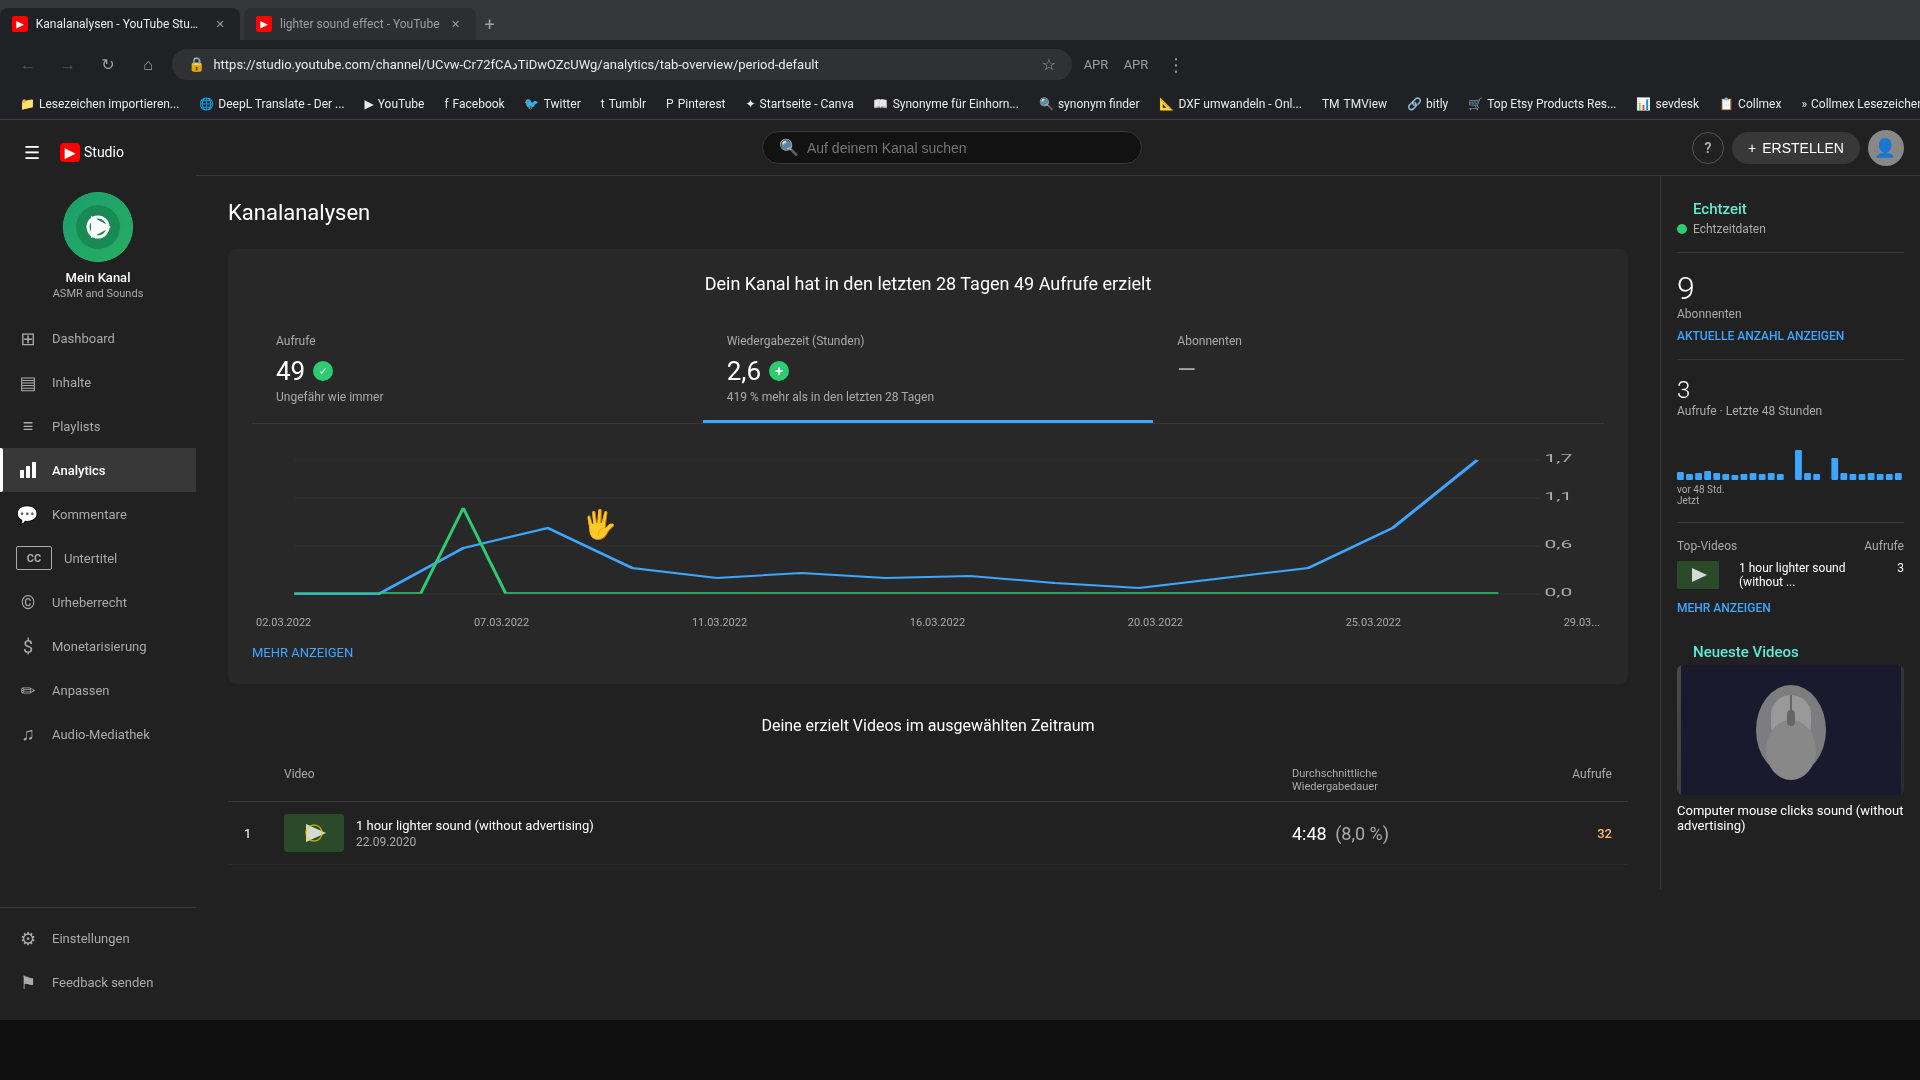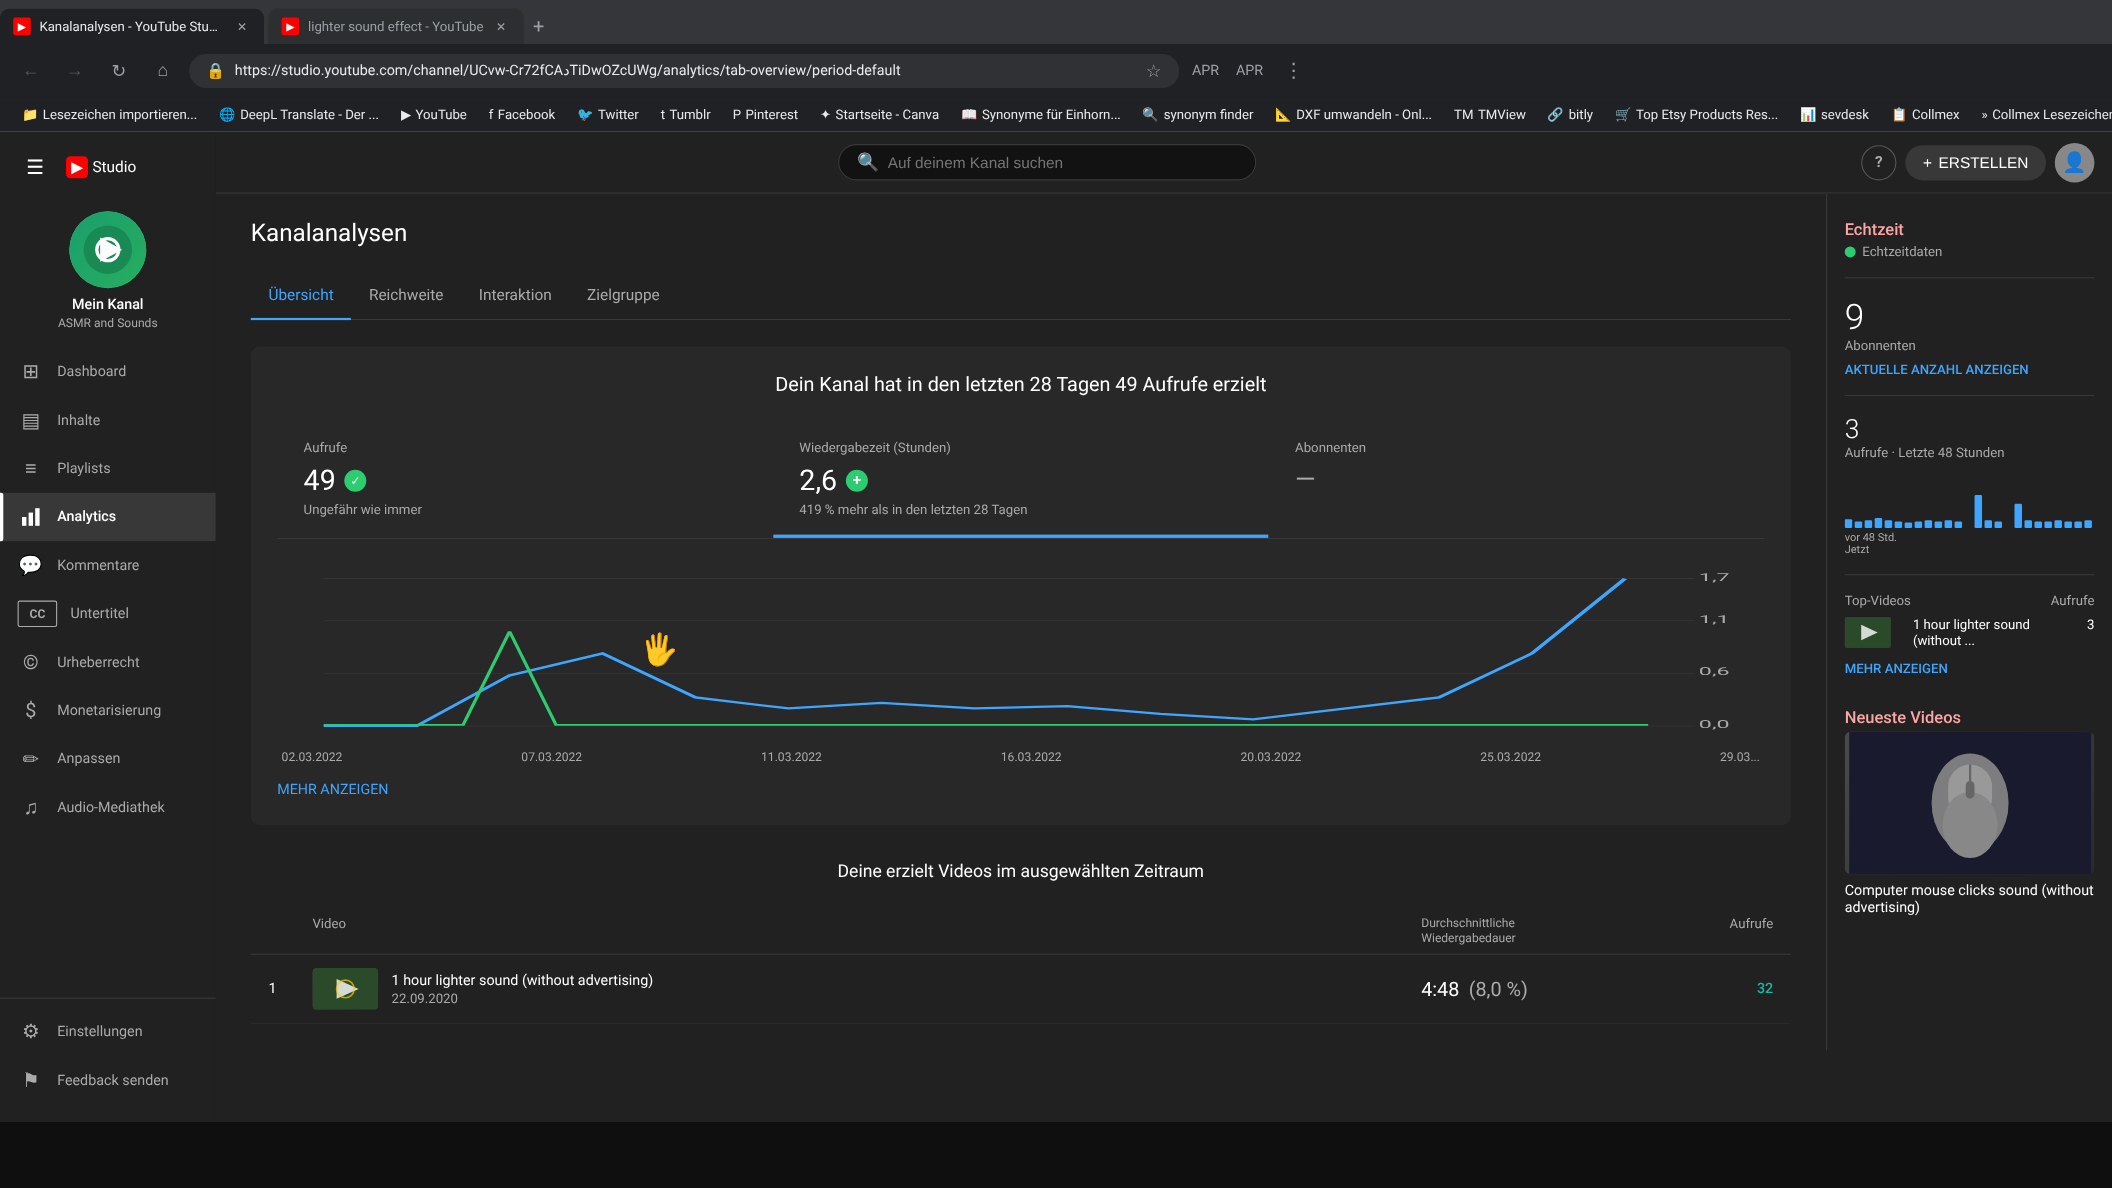--- a/index.html
+++ b/index.html
@@ -87,26 +87,26 @@
     .col-video { flex: 1; }
     .col-duration { width: 200px; }
     .col-views { width: 120px; text-align: right; }
     .table-row-item { display: flex; align-items: center; padding: 12px 16px; border-bottom: 1px solid #2a2a2a; }
     .video-thumb { width: 60px; height: 38px; background: #383838; border-radius: 4px; overflow: hidden; margin-right: 12px; }
     .video-thumb-img { width: 60px; height: 38px; background: linear-gradient(135deg, #4a4a4a, #2a2a2a); }
     .video-info { flex: 1; }
     .video-title { font-size: 13px; color: #fff; }
     .video-date { font-size: 12px; color: #aaa; margin-top: 2px; }
     .col-dur-val { width: 200px; font-size: 18px; color: #fff; }
-    .col-views-val { width: 120px; text-align: right; font-size: 13px; color: #14b8a6; font-weight: 500; }
+    .col-views-val { width: 120px; text-align: right; font-size: 13px; color: #fdba74; font-weight: 500; }
 
     
     .right-panel { width: 260px; background: #212121; padding: 24px 16px; flex-shrink: 0; border-left: 1px solid #383838; }
     .panel-section { margin-bottom: 28px; }
-    .panel-section-title { font-size: 15px; color: #fca5a5; font-weight: 500; margin-bottom: 4px; }
+    .panel-section-title { font-size: 15px; color: #5eead4; font-weight: 500; margin-bottom: 4px; margin-left: 16px; }
     .realtime-dot { width: 10px; height: 10px; border-radius: 50%; background: #2ecc71; display: inline-block; margin-right: 6px; }
     .realtime-label { font-size: 12px; color: #aaa; margin-bottom: 16px; display: flex; align-items: center; }
     .big-number { font-size: 32px; color: #fff; font-weight: 300; }
     .sub-label { font-size: 12px; color: #aaa; margin-bottom: 8px; }
     .link-btn { color: #3ea6ff; font-size: 12px; cursor: pointer; font-weight: 500; margin-top: 4px; }
     .small-number { font-size: 24px; color: #fff; font-weight: 300; }
     .panel-divider { border: none; border-top: 1px solid #383838; margin: 16px 0; }
 
     
     .mini-chart { height: 50px; position: relative; margin: 8px 0; }
@@ -295,26 +295,20 @@
       </div>
     </div>
 
     <div class="top-section">
 
       <div class="main-content-area">
         <div class="page-header">
           <h1 class="page-title">Kanalanalysen</h1>
         </div>
 
-        <div class="tabs">
-          <div class="tab-item active">Übersicht</div>
-          <div class="tab-item">Reichweite</div>
-          <div class="tab-item">Interaktion</div>
-          <div class="tab-item">Zielgruppe</div>
-        </div>
 
         <div class="chart-section">
           <div class="chart-headline">Dein Kanal hat in den letzten 28 Tagen 49 Aufrufe erzielt</div>
 
           <div class="metrics-row">
 
             <div class="metric-card">
               <div class="metric-label">Aufrufe</div>
               <div class="metric-value">
                 <span>49</span>

